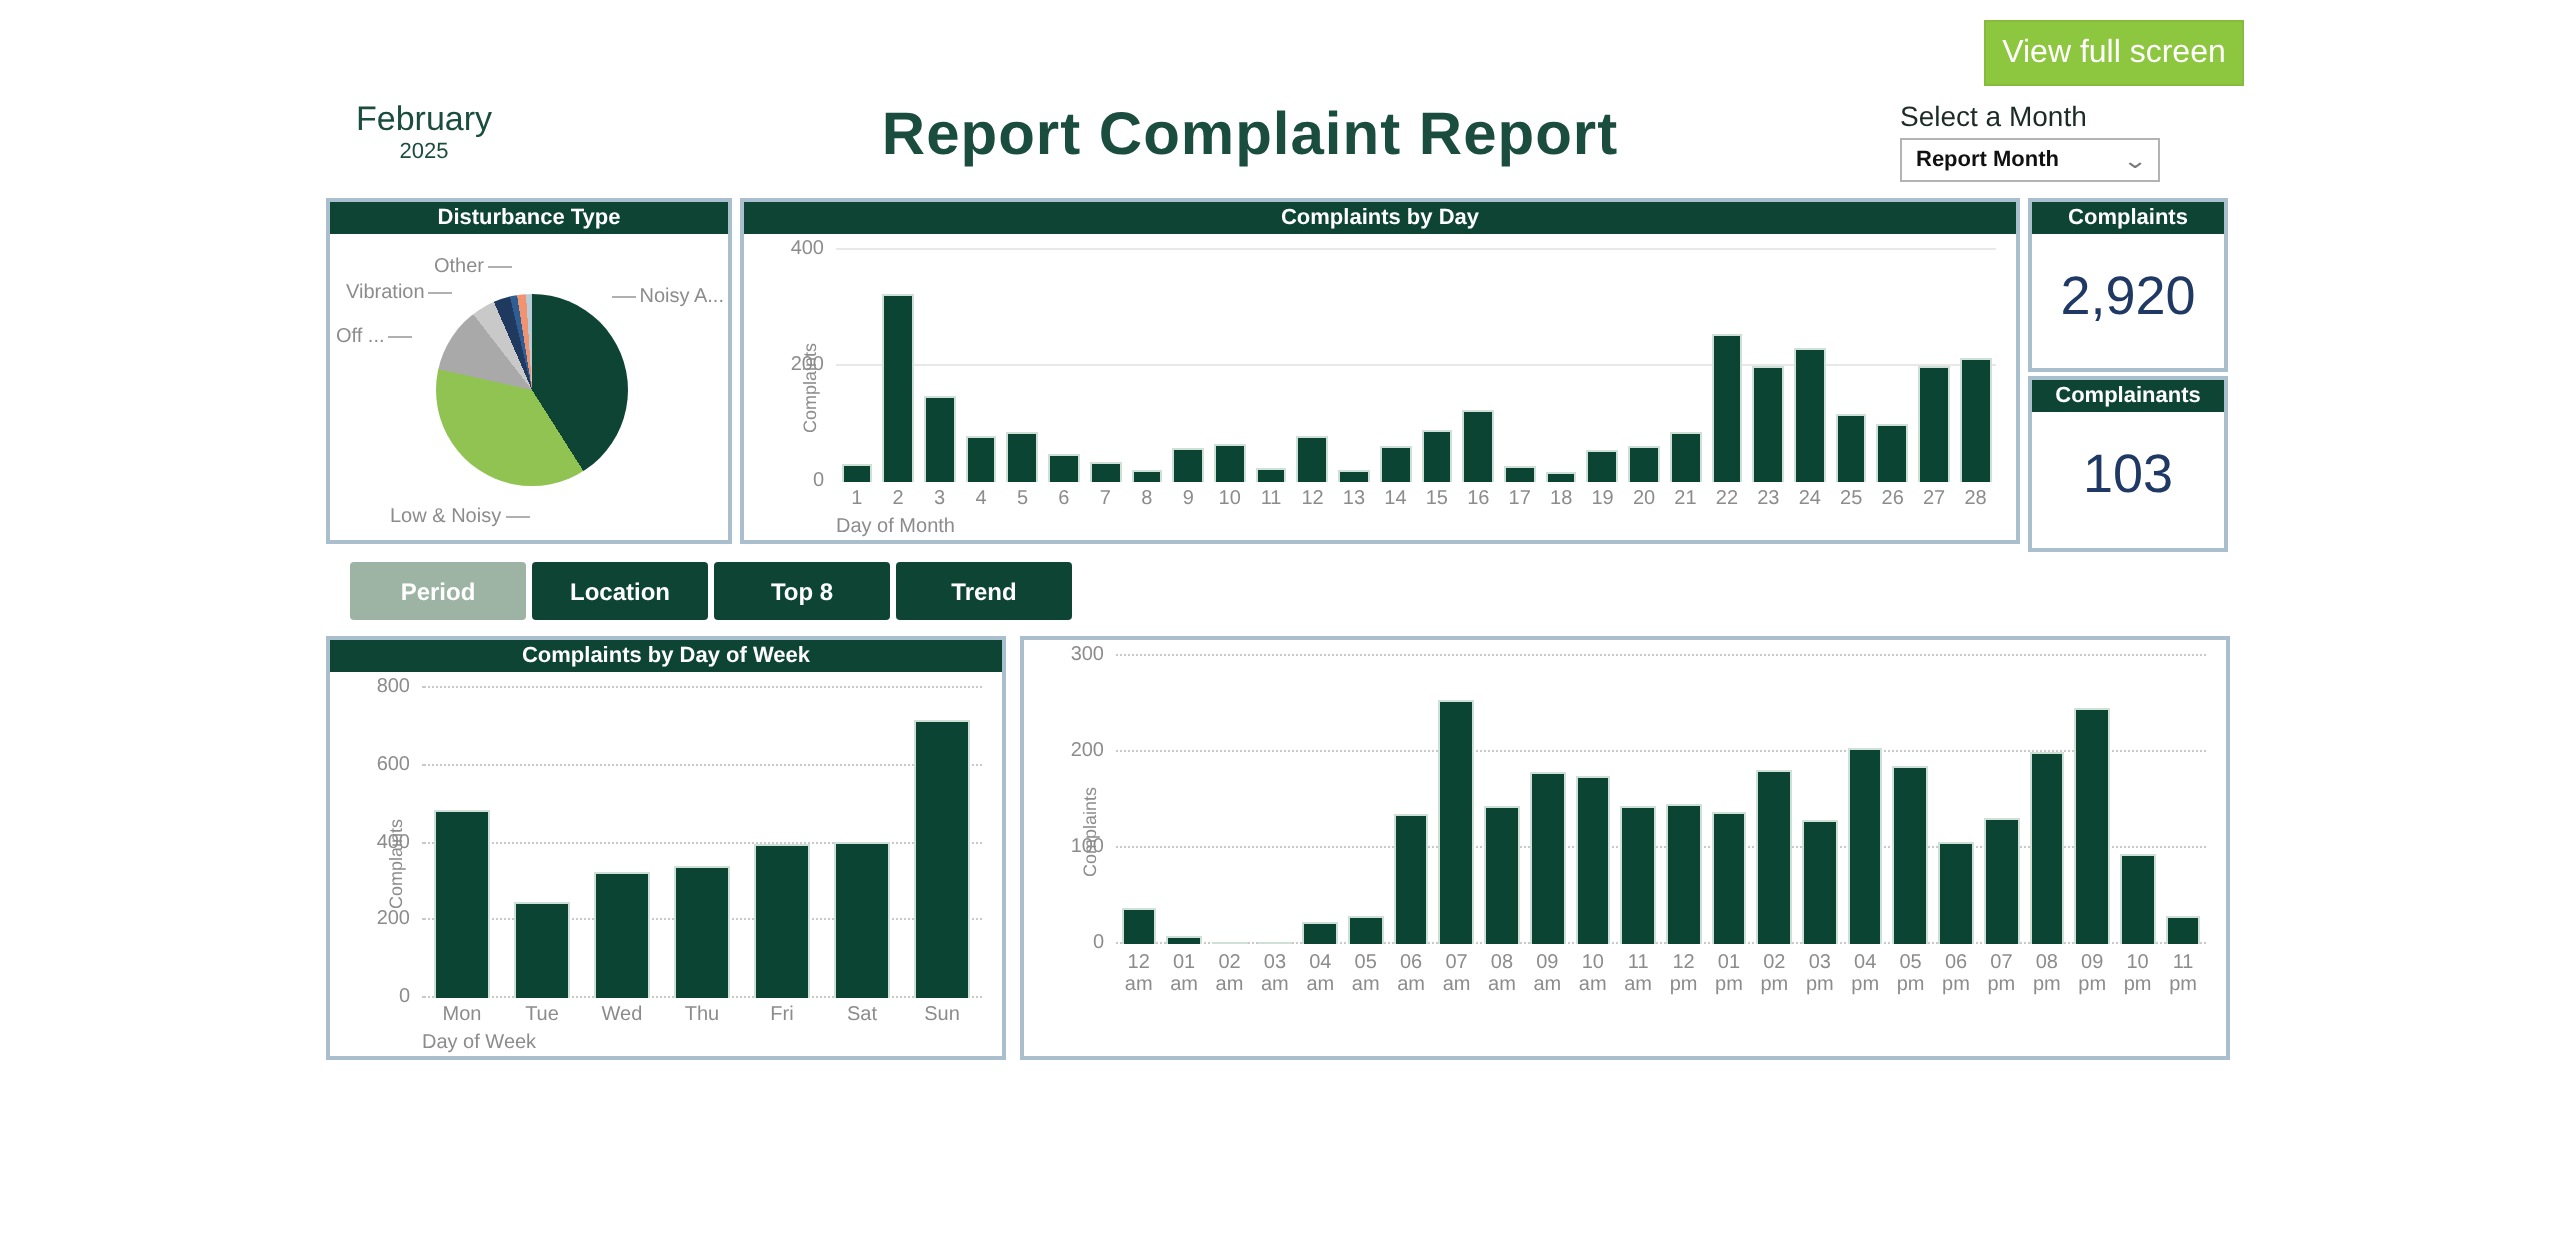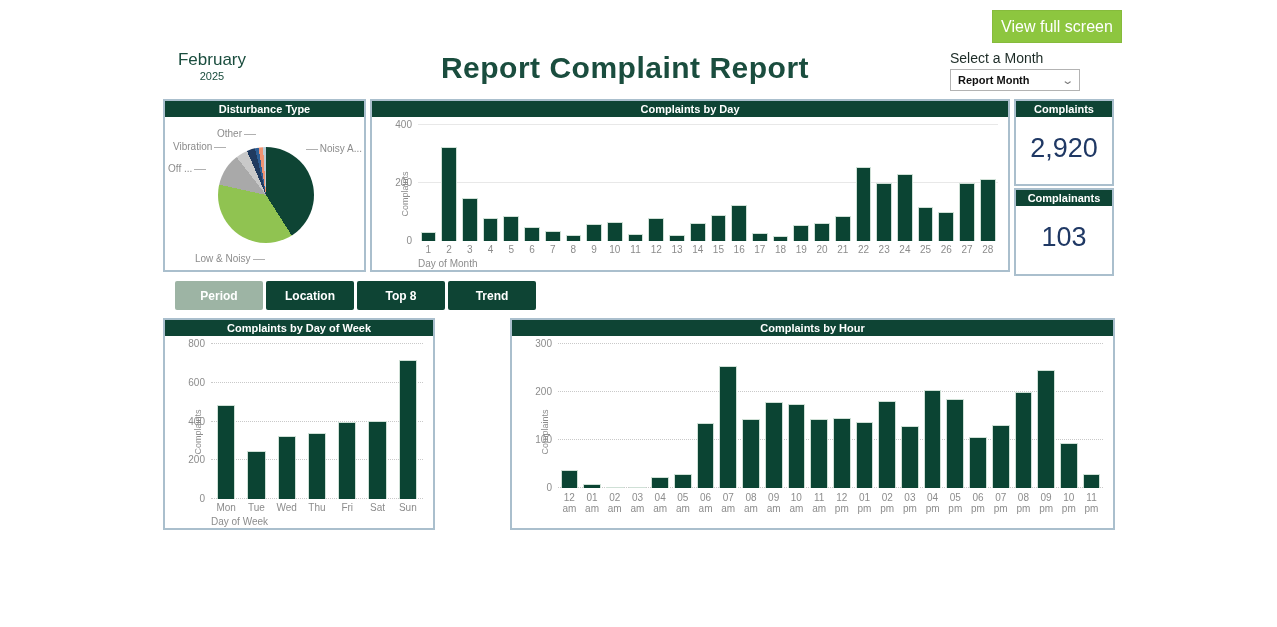--- a/index.html
+++ b/index.html
@@ -247,21 +247,21 @@
   <div class="kpi-value">103</div>
 </div>
 
 <div class="tabs">
   <div class="tab active">Period</div>
   <div class="tab">Location</div>
   <div class="tab">Top 8</div>
   <div class="tab">Trend</div>
 </div>
 
-<div class="panel" style="left:163px; top:318px; width:272px; height:212px;">
+<div class="panel" style="left:163px; top:318px; width:340px; height:212px;">
   <div class="panel-header">Complaints by Day of Week</div>
   <div class="panel-body" style="height:192px;">
       <div class="chart-ylabel">Complaints</div>
       <div class="chart-plot" style="bottom: 29px;">
         <div class="gridline dotted" style="bottom: 0%;"></div>
         <div class="ytick" style="bottom: calc(0% - 5px);">0</div>
         <div class="gridline dotted" style="bottom: 25%;"></div>
         <div class="ytick" style="bottom: calc(25% - 5px);">200</div>
         <div class="gridline dotted" style="bottom: 50%;"></div>
         <div class="ytick" style="bottom: calc(50% - 5px);">400</div>
@@ -300,21 +300,20 @@
         <div class="xlabel-cell">Thu</div>
         <div class="xlabel-cell">Fri</div>
         <div class="xlabel-cell">Sat</div>
         <div class="xlabel-cell">Sun</div>
       </div>
       <div class="chart-xlabel">Day of Week</div>
     </div>
 </div>
 
 <div class="panel" style="left:510px; top:318px; width:605px; height:212px;">
-  <div class="panel-header">Complaints by Hour</div>
   <div class="panel-body" style="height:192px;">
       <div class="chart-ylabel">Complaints</div>
       <div class="chart-plot" style="bottom: 40px;">
         <div class="gridline dotted" style="bottom: 0%;"></div>
         <div class="ytick" style="bottom: calc(0% - 5px);">0</div>
         <div class="gridline dotted" style="bottom: 33.3333%;"></div>
         <div class="ytick" style="bottom: calc(33.3333% - 5px);">100</div>
         <div class="gridline dotted" style="bottom: 66.6667%;"></div>
         <div class="ytick" style="bottom: calc(66.6667% - 5px);">200</div>
         <div class="gridline dotted" style="bottom: 100%;"></div>

